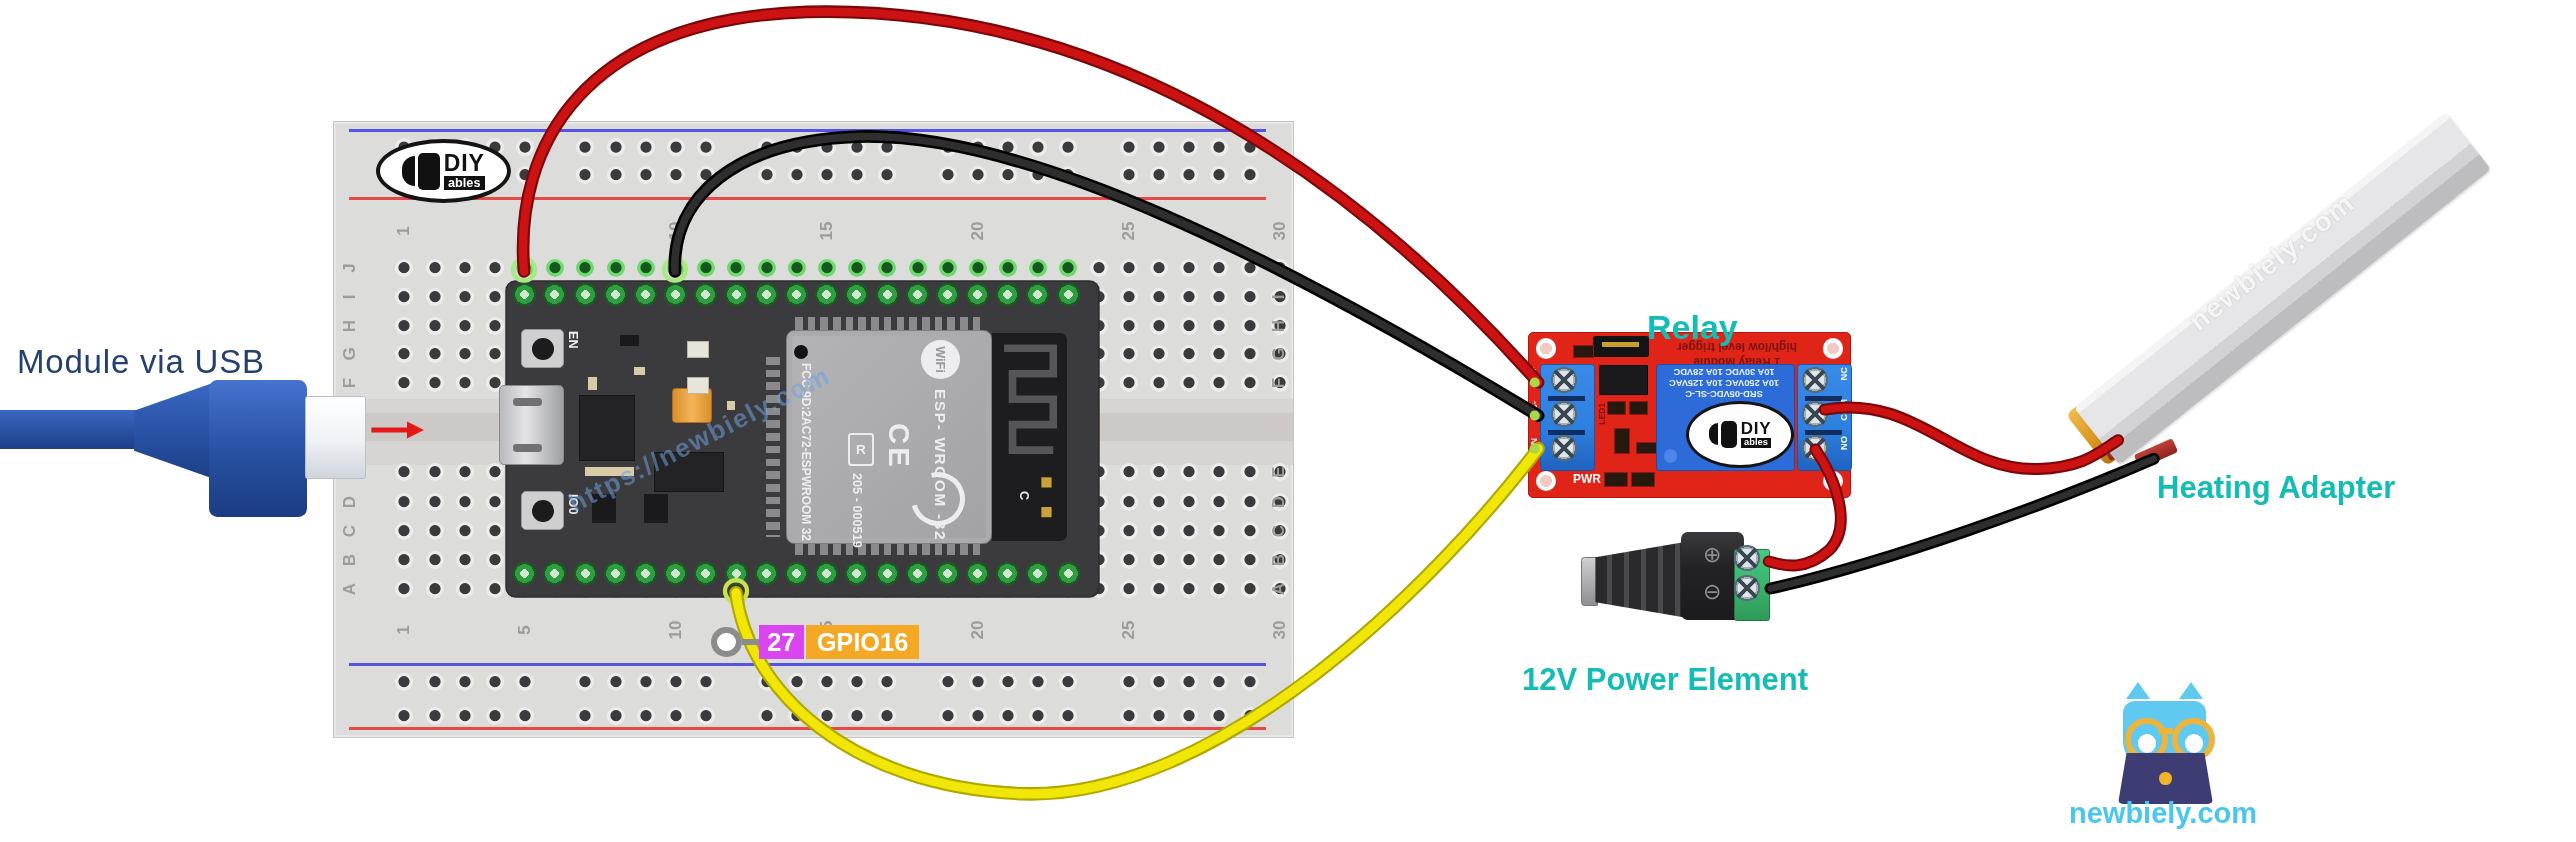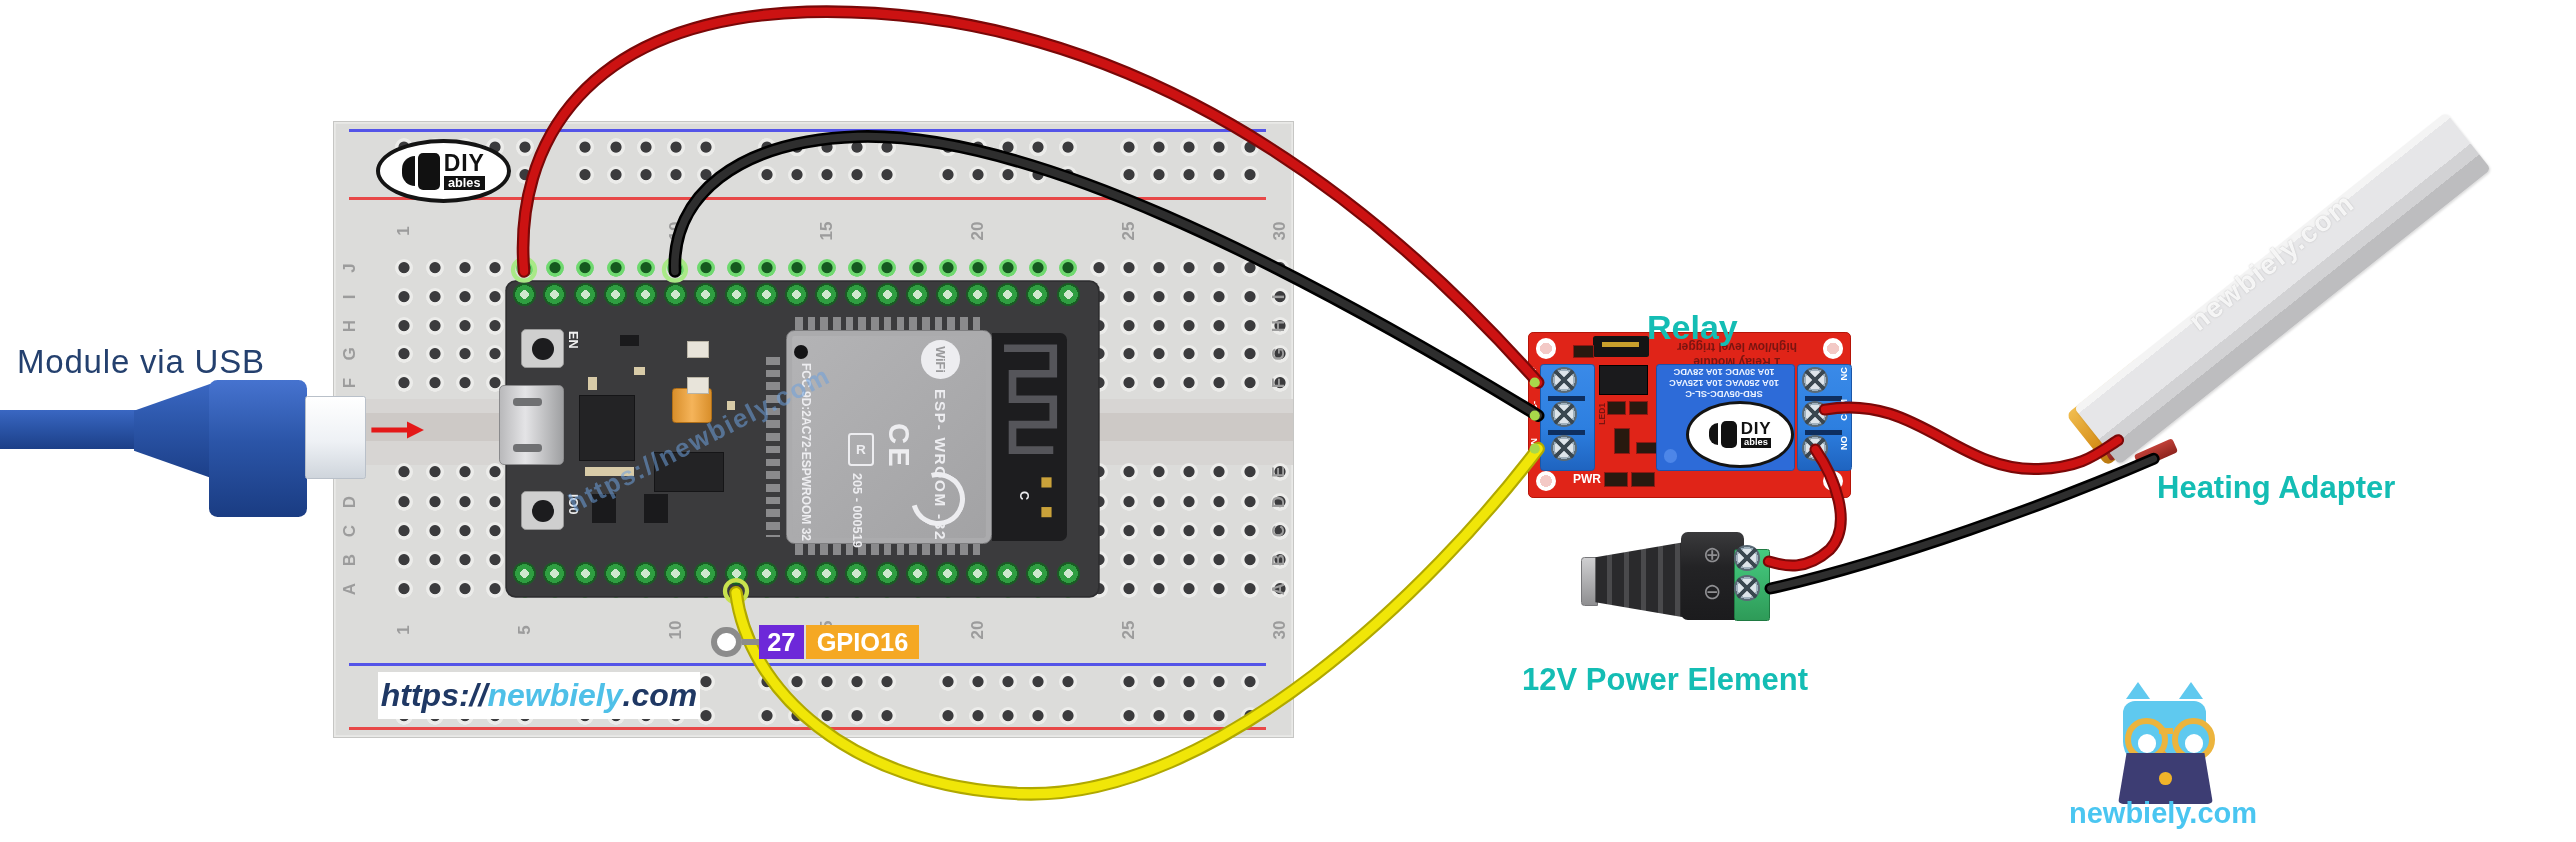--- a/index.html
+++ b/index.html
@@ -50,21 +50,21 @@
   .pins-h{position:absolute;height:14.4px;background:repeating-linear-gradient(90deg,#8a8a8c 0 7.6px,#3b3b3d 7.6px 12.7px);}
   .pins-v{position:absolute;width:14.4px;background:repeating-linear-gradient(180deg,#8a8a8c 0 7.6px,#3b3b3d 7.6px 12.7px);}
   #antenna{position:absolute;left:485px;top:51px;width:75px;height:208px;background:#1d1d1f;border-radius:0 6.8px 6.8px 0;}
   .vtext{position:absolute;writing-mode:vertical-rl;color:#ededf0;font-weight:bold;white-space:nowrap;}
   #wm-esp{position:absolute;left:549px;top:399px;width:399px;z-index:25;color:rgba(110,160,220,0.55);
       font-size:26px;font-weight:bold;transform:rotate(-27deg);letter-spacing:1.7px;}
   
   #gpio-tag{position:absolute;left:711px;top:625px;z-index:50;display:flex;align-items:center;height:34px;}
   #gpio-ring{width:18.7px;height:18.7px;border:6px solid #8c8c8c;border-radius:50%;background:#fff;}
   #gpio-line{width:17px;height:5.1px;background:#8c8c8c;}
-  #gpio-pin{background:#6d28d9;color:#fff;font-size:25.4px;font-weight:bold;padding:1.7px 8.5px;height:30.5px;display:flex;align-items:center;}
+  #gpio-pin{background:#d946ef;color:#fff;font-size:25.4px;font-weight:bold;padding:1.7px 8.5px;height:30.5px;display:flex;align-items:center;}
   #gpio-name{background:#F5A823;color:#fff;font-size:25.4px;font-weight:bold;padding:1.7px 10.2px;height:30.5px;display:flex;align-items:center;margin-left:2.5px;}
   
   #relay{position:absolute;left:1528px;top:332px;width:321px;height:164px;background:#e02418;border:1.7px solid #b51408;border-radius:5.1px;z-index:20;}
   .mhole{position:absolute;width:20.4px;height:20.4px;margin:-10.2px;border-radius:50%;background:radial-gradient(circle,#f3c9c6 0 6px,#ffffff 6px 10.2px);}
   #silk{position:absolute;left:125px;top:1.7px;width:166px;height:34px;transform:rotate(180deg);
       color:#7a1410;font-weight:bold;text-align:center;line-height:1.25;font-size:12px;}
   #jumper{position:absolute;left:64px;top:3.4px;width:56px;height:20.4px;background:#141414;border-radius:2.5px;}
   #jumper::after{content:"";position:absolute;left:8.5px;top:6px;width:37px;height:5.1px;background:#c9a02c;}
   .tblock{position:absolute;top:30.5px;width:53px;height:105px;background:linear-gradient(180deg,#3a8ae8,#2d7fe0 60%,#1f64c0);border:1.7px solid #1a56a8;border-radius:3.4px;}
   .tblock .gap{position:absolute;left:6.8px;width:37px;height:5.1px;background:#0e2f60;}
@@ -543,25 +543,20 @@
       <span class="hole" style="left: 946px; top: 467px;"></span>
     </div>
   <div class="dlogo" style="left:42px;top:17px;width:127px;height:56px;">
     <span class="dl-a"></span>
       <span class="dl-b"></span>
     <span class="dl-txt">
         <b>DIY</b>
         <i>ables</i>
       </span>
   </div>
-  <div id="urlbox">
-    <span class="navy">https://</span>
-      <span class="lblue">newbiely</span>
-      <span class="navy">.com</span>
-  </div>
 <span class="bb-txt" style="left: 70px; top: 109px;">1</span>
     <span class="bb-txt" style="left: 70px; top: 508px;">1</span>
     <span class="bb-txt" style="left: 191px; top: 109px;">5</span>
     <span class="bb-txt" style="left: 191px; top: 508px;">5</span>
     <span class="bb-txt" style="left: 342px; top: 109px;">10</span>
     <span class="bb-txt" style="left: 342px; top: 508px;">10</span>
     <span class="bb-txt" style="left: 493px; top: 109px;">15</span>
     <span class="bb-txt" style="left: 493px; top: 508px;">15</span>
     <span class="bb-txt" style="left: 644px; top: 109px;">20</span>
     <span class="bb-txt" style="left: 644px; top: 508px;">20</span>

